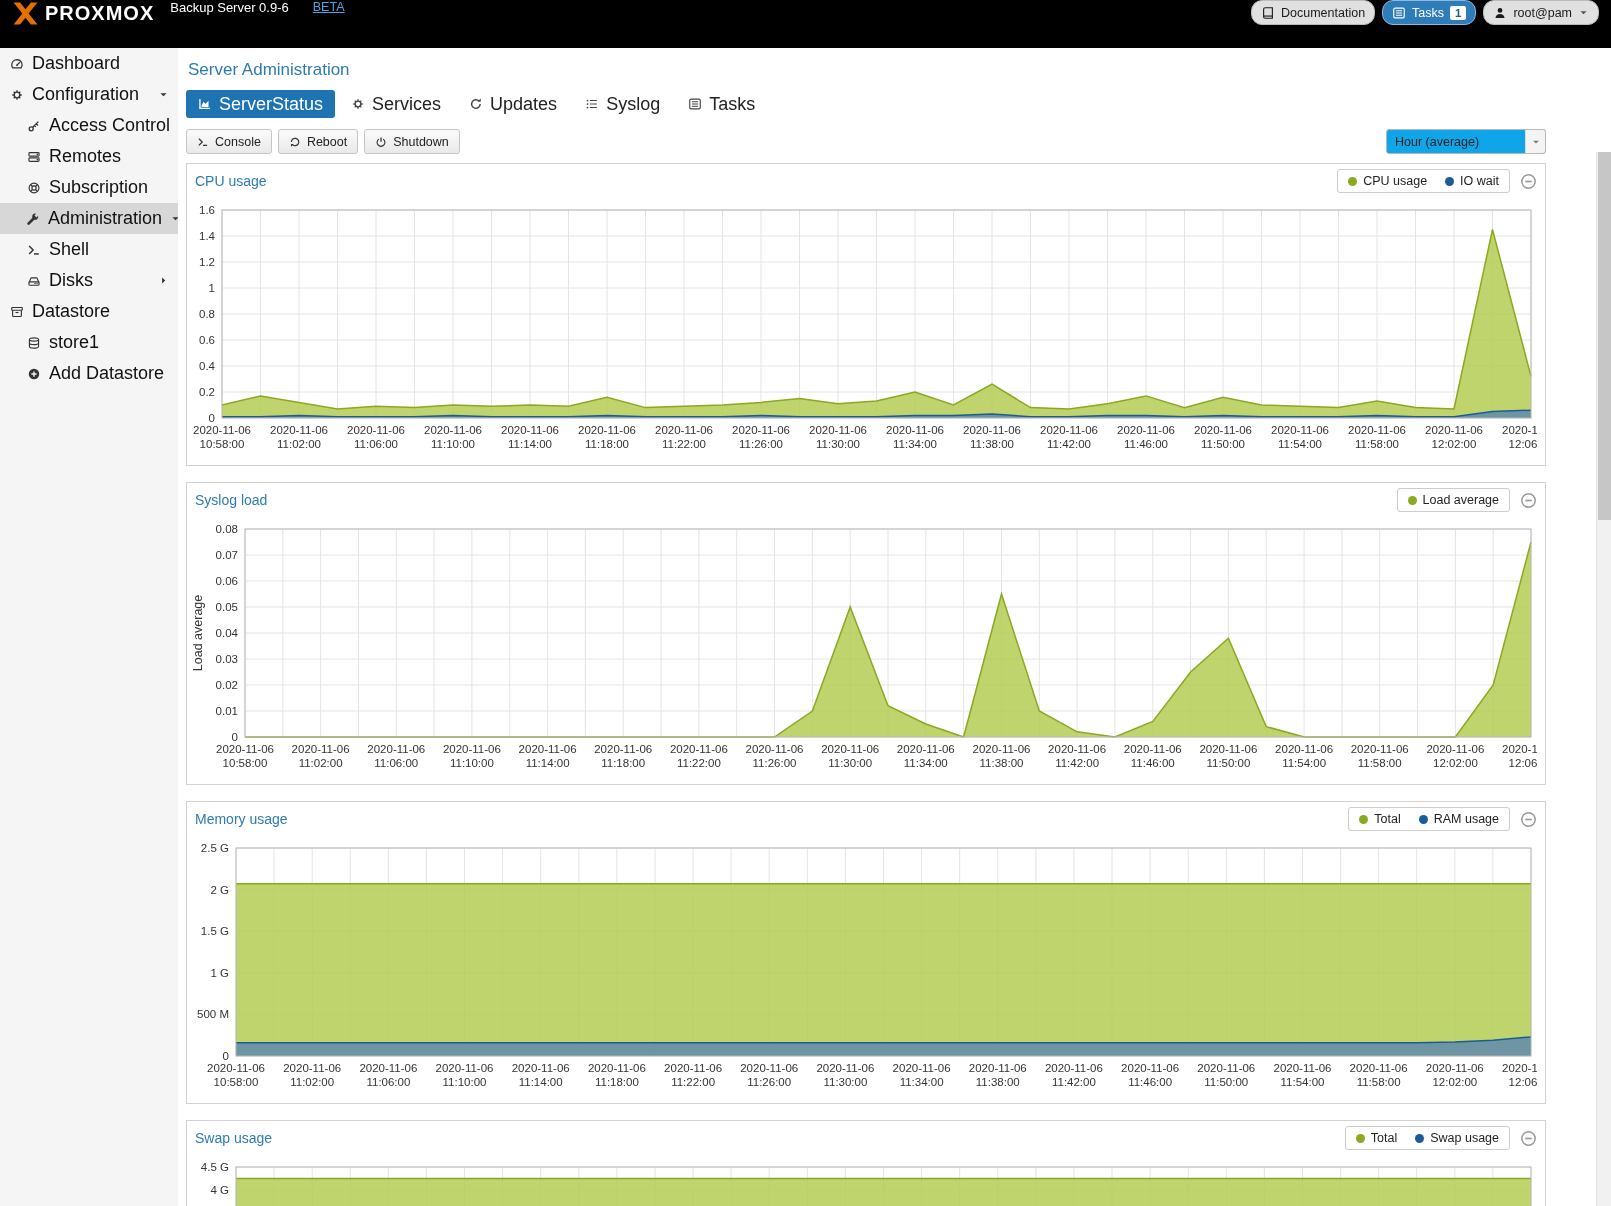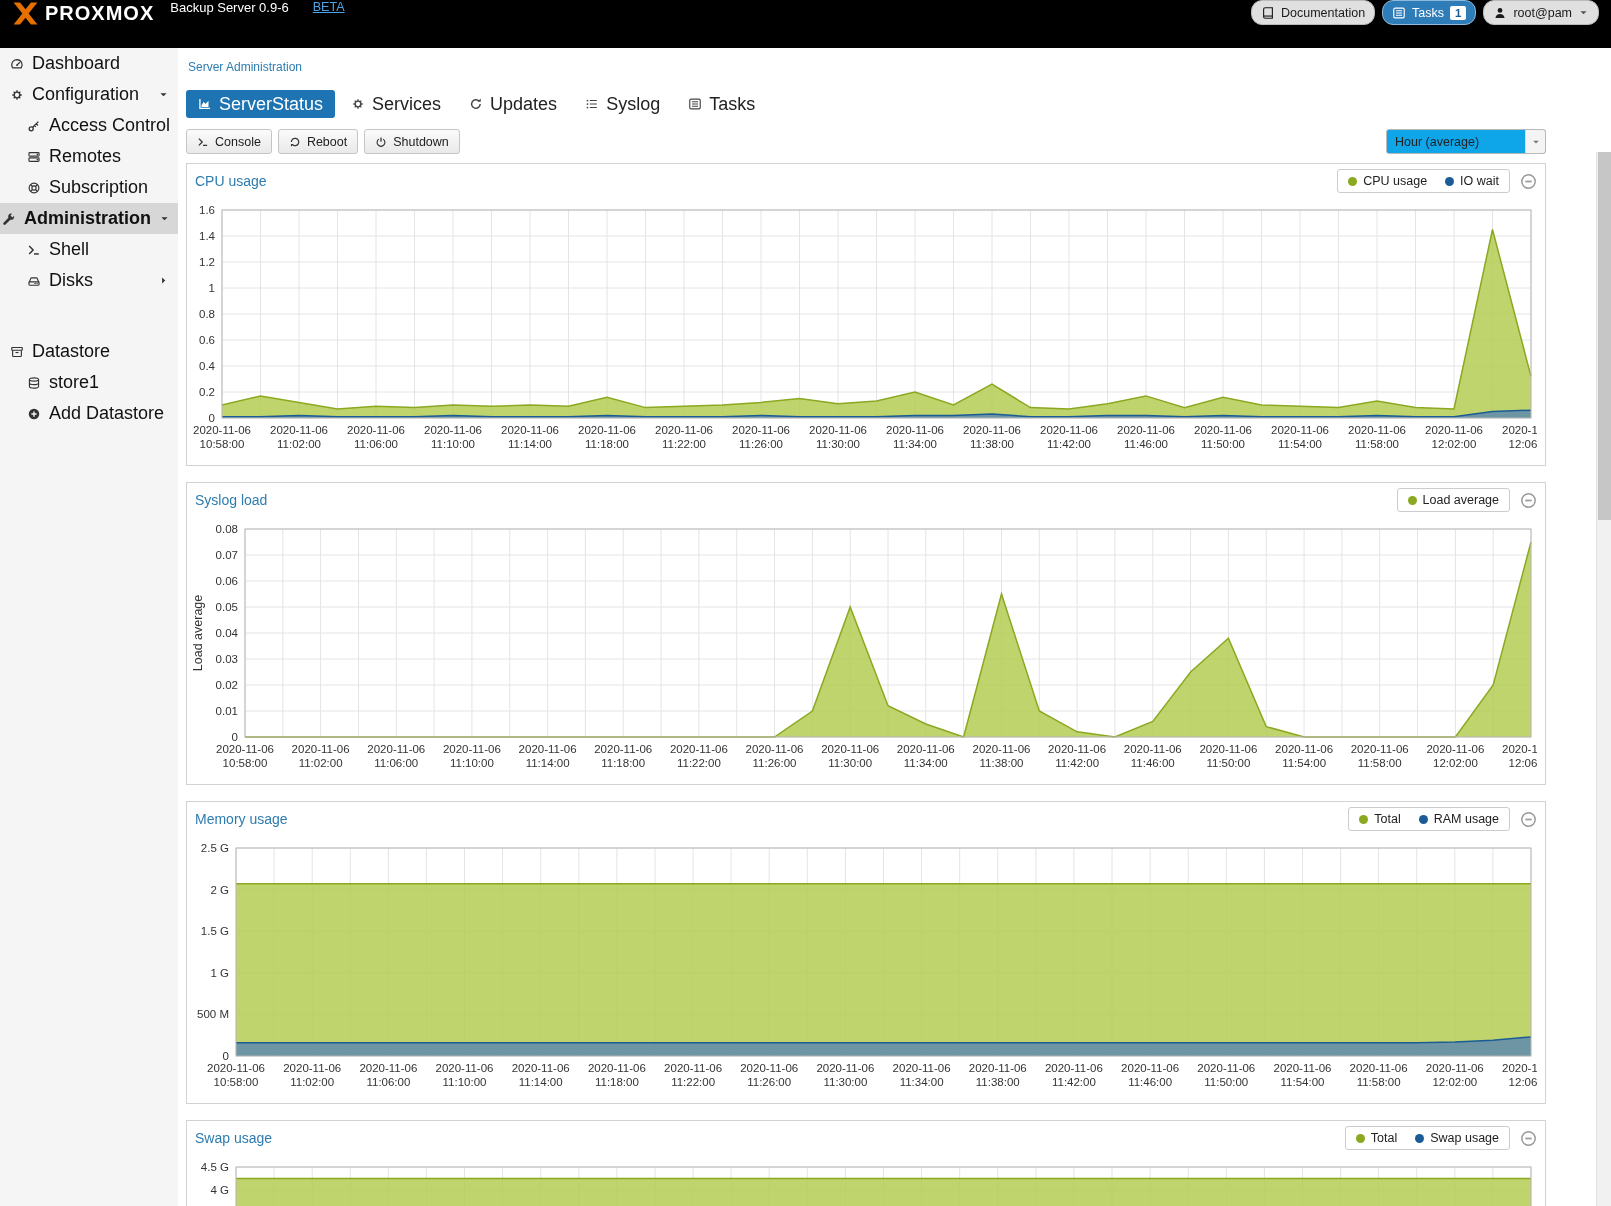--- a/index.html
+++ b/index.html
@@ -27,21 +27,21 @@
 
   
   #sidebar{position:absolute;top:48px;left:0;width:178px;bottom:0;background:#f5f5f5;overflow:hidden}
   .nav-item{height:31px;display:flex;align-items:center;gap:8px;font-size:18px;cursor:pointer;color:#111}
   .nav-item .icon{color:#333}
   .nav-item.selected{background:#d7d7d7}
   .nav-caret{width:11px;height:11px;margin-left:auto;margin-right:9px;color:#777}
 
   
   #main{position:absolute;left:178px;top:48px;right:0;bottom:0;background:#fff;overflow:hidden}
-  .page-title{color:#2d7cb0;font-size:12px;margin:12px 8px 0 10px;height:18px}
+  .page-title{color:#2d7cb0;font-size:17px;margin:12px 8px 0 10px;height:18px}
   #tabbar{display:flex;gap:4px;margin:12px 0 0 8px}
   .tab{display:inline-flex;align-items:center;gap:7px;height:28px;padding:0 12px;border:none;
     background:transparent;font-size:18px;color:#222;border-radius:3px;cursor:pointer;font-family:inherit}
   .tab .icon{color:#444}
   .tab.active{background:#1e73b2;color:#fff}
   .tab.active .icon{color:#fff}
   #toolbar{display:flex;align-items:center;gap:6px;margin:11px 0 0 8px;width:1360px}
   .tbtn{display:inline-flex;align-items:center;gap:6px;height:25px;padding:0 10px;border-radius:3px;
     background:linear-gradient(#fbfbfb,#e9e9e9);border:1px solid #c5c5c5;font-size:12.5px;color:#222;
     cursor:pointer;font-family:inherit}
@@ -178,21 +178,21 @@
         <svg viewBox="0 0 16 16">
           <g fill="none" stroke="currentColor" stroke-width="1.3">
             <circle cx="8" cy="8" r="5.6"></circle>
             <circle cx="8" cy="8" r="2.4"></circle>
             <path d="M4 4l2.2 2.2M12 4L9.8 6.2M4 12l2.2-2.2M12 12L9.8 9.8"></path>
           </g>
         </svg>
       </span>
       <span class="nav-label">Subscription</span>
     </div>
-    <div class="nav-item selected" style="padding-left: 2px; font-weight: bold;">
+    <div class="nav-item selected" style="padding-left: 26px;">
       <span class="icon ">
         <svg viewBox="0 0 16 16">
           <path fill="currentColor" d="M13.8 4.6a3.4 3.4 0 0 1-4.3 4.2L4 14.3a1.5 1.5 0 0 1-2.2-2.1l5.5-5.6A3.4 3.4 0 0 1 11.5 2l-1.8 1.9 2.3 2.3 1.8-1.8z"></path>
         </svg>
       </span>
       <span class="nav-label">Administration</span>
       <span class="icon nav-caret">
         <svg viewBox="0 0 16 16">
           <path d="M3.5 6l4.5 4.5L12.5 6z" fill="currentColor"></path>
         </svg>
@@ -218,21 +218,21 @@
           <circle cx="9.2" cy="10.9" r=".8" fill="currentColor"></circle>
         </svg>
       </span>
       <span class="nav-label">Disks</span>
       <span class="icon nav-caret">
         <svg viewBox="0 0 16 16">
           <path d="M6 3.5L10.5 8 6 12.5z" fill="currentColor"></path>
         </svg>
       </span>
     </div>
-    <div class="nav-item" style="padding-left: 10px; margin-top: 40px;">
+    <div class="nav-item" style="padding-left: 10px;">
       <span class="icon ">
         <svg viewBox="0 0 16 16">
           <g fill="none" stroke="currentColor" stroke-width="1.3">
             <rect x="2" y="2.8" width="12" height="3.2" rx=".5"></rect>
             <path d="M3 6v6.2a1 1 0 0 0 1 1h8a1 1 0 0 0 1-1V6"></path>
             <path d="M6.3 8.6h3.4"></path>
           </g>
         </svg>
       </span>
       <span class="nav-label">Datastore</span>

